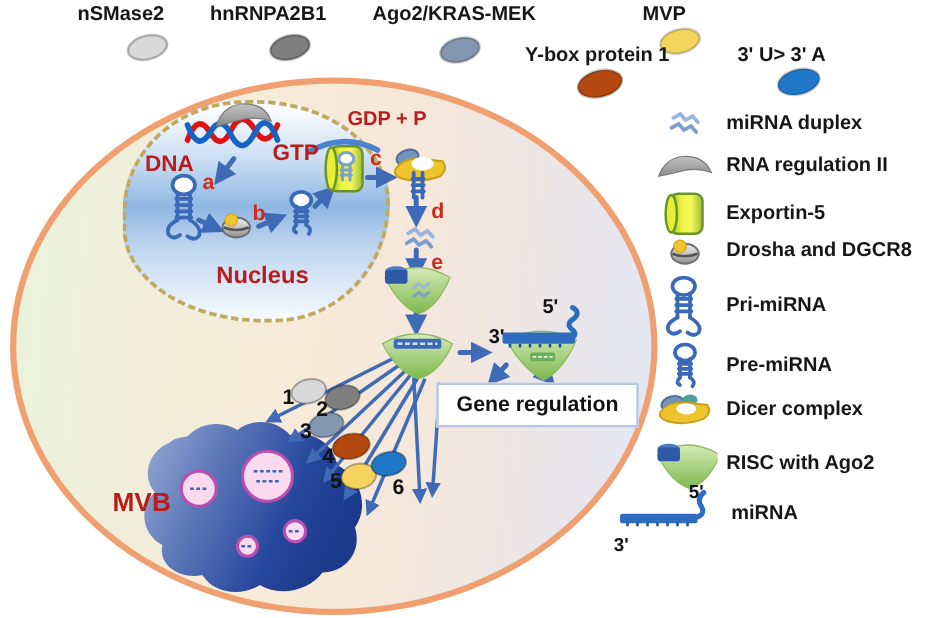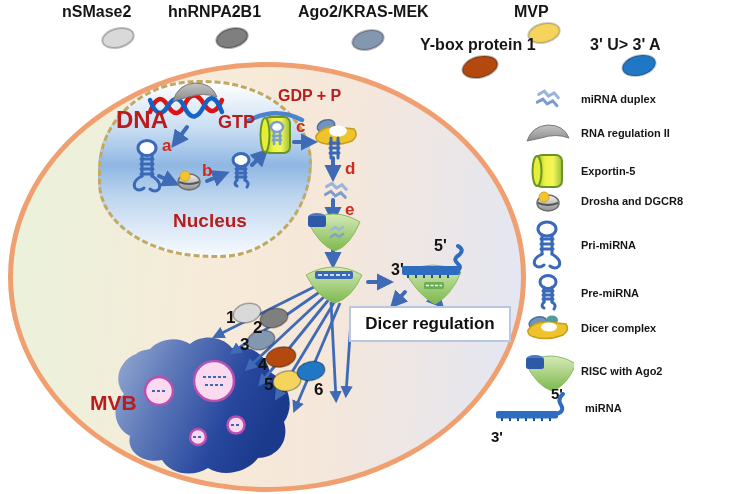--- a/index.html
+++ b/index.html
@@ -14,21 +14,21 @@
   .prime{position:absolute;font-weight:bold;font-size:15px;color:#111;}
   #cell{position:absolute;left:8px;top:62px;width:518px;height:430px;border-radius:50%;
         border:5px solid #f0a070;box-sizing:border-box;
         background:linear-gradient(95deg,#eaf2dc 2%,#f8ead8 45%,#f5e7da 62%,#e2e6f4 100%);}
   #nucleus{position:absolute;left:98px;top:80px;width:214px;height:178px;
         border:3px dashed #c3a95f;box-sizing:border-box;
         border-radius:48% 52% 45% 55% / 52% 48% 56% 44%;
         background:linear-gradient(180deg,#ffffff 0%,#cadef3 26%,#8fb7e3 48%,#bdd5ef 66%,#f3f8fd 98%);}
   .leg-row{position:absolute;display:flex;align-items:center;left:522px;}
   .leg-ic{width:52px;display:flex;justify-content:center;align-items:center;flex:none;}
-  .leg-tx{font-weight:bold;font-size:11px;color:#161616;margin-left:7px;white-space:nowrap;}
+  .leg-tx{font-weight:bold;font-size:16px;color:#161616;margin-left:7px;white-space:nowrap;}
   #generegbox{position:absolute;left:349px;top:306px;width:158px;height:32px;background:#fff;
         border:2px solid #b9c7e2;display:flex;align-items:center;justify-content:center;
         font-weight:bold;font-size:17px;color:#111;}
   svg{display:block;}
 </style>
 </head>
 <body>
 
 <div id="stage">
 
@@ -236,21 +236,21 @@
         <line x1="36" y1="37" x2="36" y2="40"></line>
       <line x1="44" y1="37" x2="44" y2="40"></line>
         <line x1="52" y1="37" x2="52" y2="40"></line>
       </g>
     <rect x="28" y="44" width="20" height="7" rx="1.5" fill="#6cae57"></rect>
     <g stroke="#eaf4e2" stroke-width="1.5" stroke-dasharray="3,1.5">
         <line x1="30" y1="47.5" x2="46" y2="47.5"></line>
       </g>
   </svg>
 
-  <div class="lbl" style="left:116px;top:107px;font-size:24px">DNA</div>
+  <div class="lbl" style="left:116px;top:122px;font-size:18px">DNA</div>
   <div class="lbl" style="left:173px;top:211px;font-size:19px">Nucleus</div>
   <div class="lbl" style="left:218px;top:113px;font-size:18px">GTP</div>
   <div class="lbl" style="left:278px;top:88px;font-size:16px">GDP + P</div>
   <div class="lbl" style="left:90px;top:392px;font-size:21px">MVB</div>
   <div class="prime" style="left:391px;top:261px;font-size:16px">3'</div>
   <div class="prime" style="left:434px;top:237px;font-size:16px">5'</div>
 
   <div class="step" style="left:162px;top:136px">a</div>
   <div class="step" style="left:202px;top:161px">b</div>
   <div class="step" style="left:296px;top:117px">c</div>
@@ -258,21 +258,21 @@
   <div class="step" style="left:345px;top:200px">e</div>
 
   <div class="num" style="left:226px;top:308px">1</div>
   <div class="num" style="left:253px;top:318px">2</div>
   <div class="num" style="left:240px;top:335px">3</div>
   <div class="num" style="left:258px;top:355px">4</div>
   <div class="num" style="left:264px;top:375px">5</div>
   <div class="num" style="left:314px;top:380px">6</div>
 
   <div id="generegbox">
-    <span>Dicer regulation</span>
+    <span>Gene regulation</span>
   </div>
 
   <div class="abs tl-label" style="left:62px;top:3px;width:106px">nSMase2</div>
   <svg class="abs" style="left:98px;top:25px" width="40" height="26">
     <ellipse cx="20" cy="13" rx="16" ry="9.5" transform="rotate(-14 20 13)" stroke="rgba(0,0,0,0.25)" stroke-width="2" fill="#d9d9d9"></ellipse>
   </svg>
 
   <div class="abs tl-label" style="left:168px;top:3px;width:128px">hnRNPA2B1</div>
   <svg class="abs" style="left:212px;top:25px" width="40" height="26">
     <ellipse cx="20" cy="13" rx="16" ry="9.5" transform="rotate(-14 20 13)" stroke="rgba(0,0,0,0.3)" stroke-width="2" fill="#7f7f7f"></ellipse>

